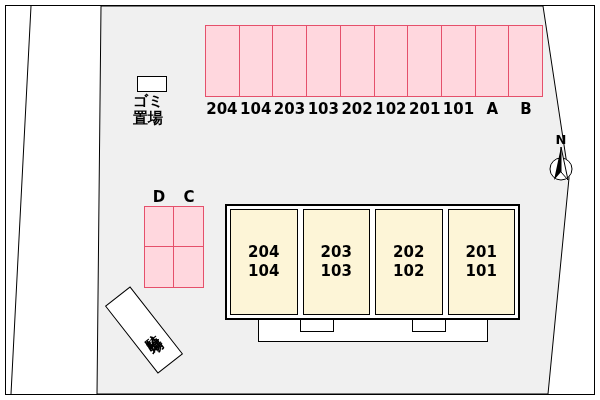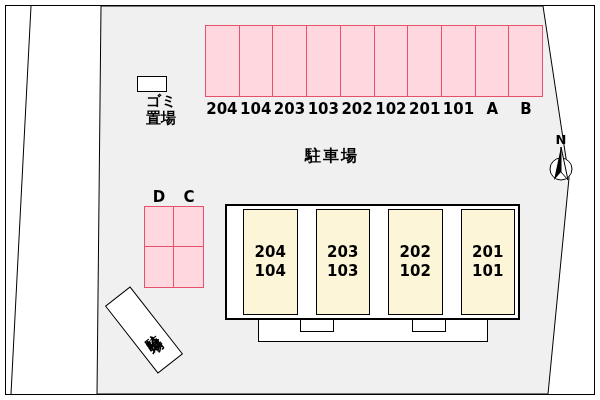--- a/index.html
+++ b/index.html
@@ -3,21 +3,21 @@
 <meta charset="utf-8">
 <style>
   html,body{margin:0;padding:0;background:#fff;}
   #canvas{
     position:relative;width:600px;height:400px;background:#ffffff;
     font-family:"DejaVu Sans","Liberation Sans",sans-serif;color:#000;
     overflow:hidden;
   }
   #bg{position:absolute;left:0;top:0;}
   .abs{position:absolute;box-sizing:border-box;}
-  .pre{white-space:pre-line;margin-left:13px;}
+  .pre{white-space:pre-line;}
 
   
   .top-stalls{left:205px;top:25px;width:338px;height:72px;display:flex;
     background:#ffd7de;border:1px solid #e5506b;}
   .top-stalls .stall{flex:1;border-left:1px solid #e5506b;}
   .top-stalls .stall:first-child{border-left:none;}
   .labels-row{left:205px;top:100px;width:338px;display:flex;
     font-size:15px;font-weight:bold;}
   .labels-row .lab{flex:1;text-align:center;}
 
@@ -92,21 +92,20 @@
     <div class="lab">201</div>
     <div class="lab">101</div>
     <div class="lab">A</div>
     <div class="lab">B</div>
   </div>
 
   <div class="abs garbage-box"></div>
   <div class="abs garbage-label pre">ゴミ
 置場</div>
 
-  <div class="abs parking-label">駐車場</div>
 
   <div class="abs dc-labels">
     <div class="lab">D</div>
     <div class="lab">C</div>
   </div>
   <div class="abs dc-stalls">
     <div class="cell"></div>
     <div class="cell"></div>
     <div class="cell"></div>
     <div class="cell"></div>

